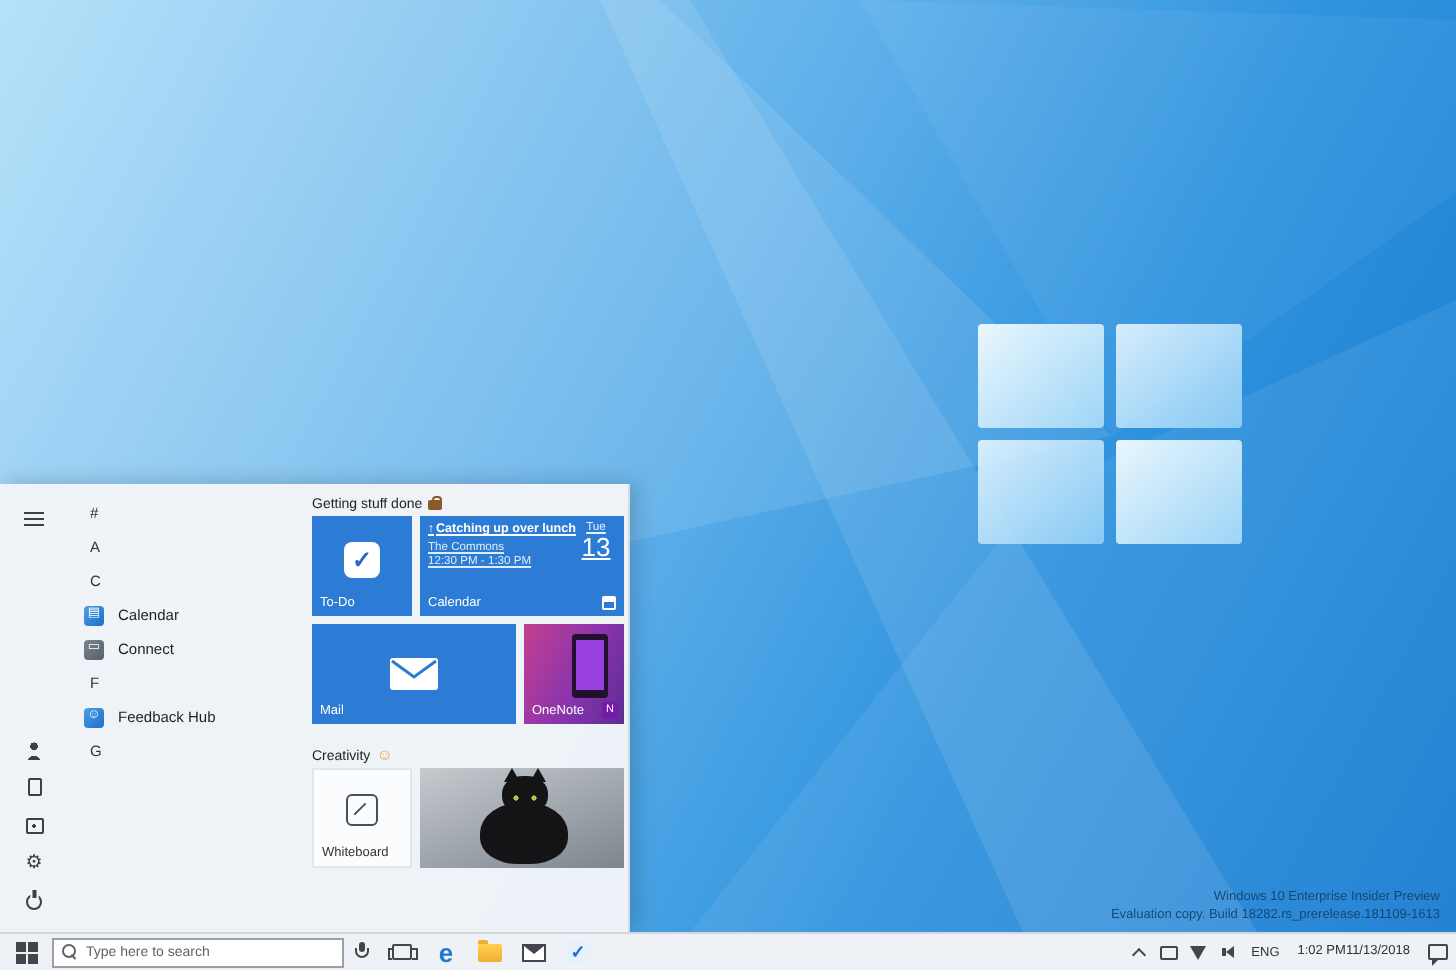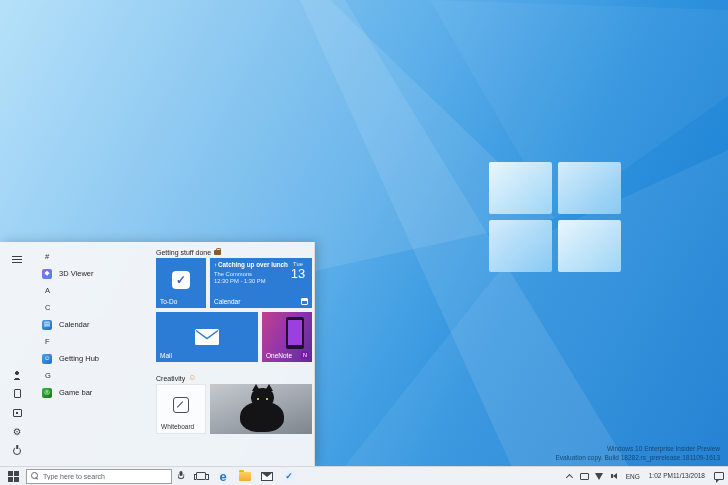--- a/index.html
+++ b/index.html
@@ -58,21 +58,21 @@
     border:1px solid #8a5a2b; border-bottom:none; border-radius:2px 2px 0 0; }
   .smiley { color:#e8a33d; font-size:8px; line-height:1; }
 
   .tile { position:absolute; color:#fff; overflow:hidden; }
   .tlabel { position:absolute; left:4px; bottom:3px; font-size:6.5px; z-index:3; }
   .tile-todo { left:4px; top:16px; width:50px; height:50px; background:#2c7bd4;
     display:flex; align-items:center; justify-content:center; }
   .todo-badge { width:18px; height:18px; background:#fff; border-radius:4px; margin-top:-7px;
     display:flex; align-items:center; justify-content:center; color:#2b66c9; font-weight:bold; font-size:12px; }
   .tile-calendar { left:58px; top:16px; width:102px; height:50px; background:#2c7bd4; padding:3px 4px; }
-  .cal-wrap { display:flex; }
+  .cal-wrap { display:flex;text-decoration:underline; }
   .cal-left { flex:1; min-width:0; }
   .cal-title { font-size:6.3px; font-weight:bold; line-height:1.2; }
   .cal-arrow { font-size:6px; margin-right:1px; }
   .cal-sub { font-size:5.8px; opacity:.85; margin-top:1.5px; }
   .cal-right { width:20px; text-align:center; }
   .cal-day { font-size:5.8px; opacity:.9; }
   .cal-num { font-size:13px; font-weight:300; line-height:1.05; }
   .cal-glyph { position:absolute; right:4px; bottom:3px; width:7px; height:7px;
     border:1px solid #fff; border-radius:1px; }
   .cal-glyph::before { content:""; position:absolute; left:0; top:0; width:100%; height:2px; background:#fff; }
@@ -220,47 +220,43 @@
       </div>
       <div class="rail-btn">
         <span class="icon-power"></span>
       </div>
     </div>
 
     <div class="app-list">
       <div class="app-row letter">
         <span>#</span>
       </div>
-      <div class="app-row">
-        <span class="app-ico ico-purple">◆</span>
-        <span>3D Viewer</span>
-      </div>
       <div class="app-row letter">
         <span>A</span>
       </div>
       <div class="app-row letter">
         <span>C</span>
       </div>
       <div class="app-row">
         <span class="app-ico ico-blue">▤</span>
         <span>Calendar</span>
       </div>
+      <div class="app-row">
+        <span class="app-ico ico-gray">▭</span>
+        <span>Connect</span>
+      </div>
       <div class="app-row letter">
         <span>F</span>
       </div>
       <div class="app-row">
         <span class="app-ico ico-blue">☺</span>
-        <span>Getting Hub</span>
+        <span>Feedback Hub</span>
       </div>
       <div class="app-row letter">
         <span>G</span>
-      </div>
-      <div class="app-row">
-        <span class="app-ico ico-green">◎</span>
-        <span>Game bar</span>
       </div>
     </div>
 
     <div class="tiles">
       <div class="group-hdr hdr1">
         <span>Getting stuff done</span>
         <span class="briefcase"></span>
       </div>
 
       <div class="tile tile-todo">

